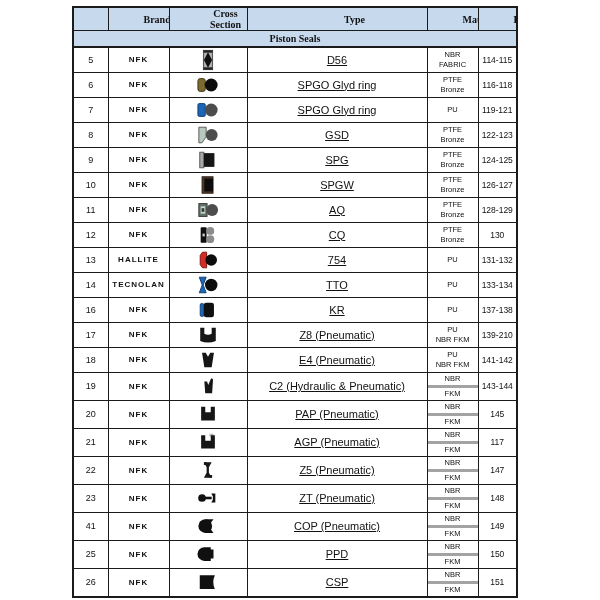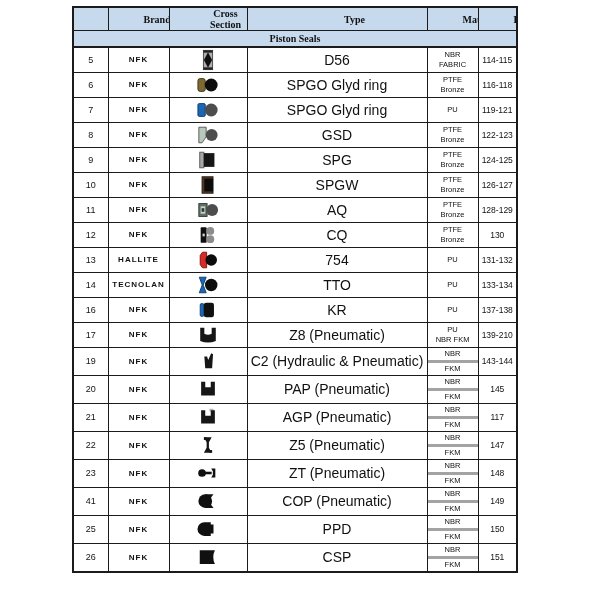--- a/index.html
+++ b/index.html
@@ -47,21 +47,21 @@
     font-family: "Liberation Serif", serif;
     font-weight: bold;
     font-size: 10px;
     height: 15px;
     border-bottom: 2px solid #1b1b1b;
     margin-top: 8px;
   }
   .seal-table tbody tr { height: 25px; }
   .no-cell   { font-size: 9px; }
   .brand-cell{ font-size: 8px; font-weight: bold; letter-spacing: 1px; }
-  .type-cell { font-size: 14px; }
+  .type-cell { font-size: 11px; text-decoration: underline; }
   .page-cell { font-size: 8.5px; margin-top: 10px; }
   .material-cell { font-size: 7.5px; line-height: 1.3; }
   .material-cell .mat-line { display: block; }
   .material-cell.divided .mat-line {
     height: 12px;
     line-height: 12px;
   }
   .material-cell.divided .mat-line + .mat-line {
     border-top: 3px solid #a3a3a3;
   }
@@ -359,20 +359,35 @@
             </svg>
           </td>
           <td class="type-cell">Z8 (Pneumatic)</td>
           <td class="material-cell">
             <span class="mat-line">PU</span>
             <span class="mat-line">NBR FKM</span>
           </td>
           <td class="page-cell">139-210</td>
         </tr>
         <tr>
+          <td class="no-cell">18</td>
+          <td class="brand-cell">NFK</td>
+          <td class="cross-cell">
+            <svg width="26" height="22" viewBox="0 0 28 24">
+              <use href="#e4-seal-icon" xlink:href="#e4-seal-icon"></use>
+            </svg>
+          </td>
+          <td class="type-cell">E4 (Pneumatic)</td>
+          <td class="material-cell">
+            <span class="mat-line">PU</span>
+            <span class="mat-line">NBR FKM</span>
+          </td>
+          <td class="page-cell">141-142</td>
+        </tr>
+        <tr>
           <td class="no-cell">19</td>
           <td class="brand-cell">NFK</td>
           <td class="cross-cell">
             <svg width="26" height="22" viewBox="0 0 28 24">
               <use href="#c2-seal-icon" xlink:href="#c2-seal-icon"></use>
             </svg>
           </td>
           <td class="type-cell">C2 (Hydraulic &amp; Pneumatic)</td>
           <td class="material-cell divided">
             <span class="mat-line">NBR</span>

